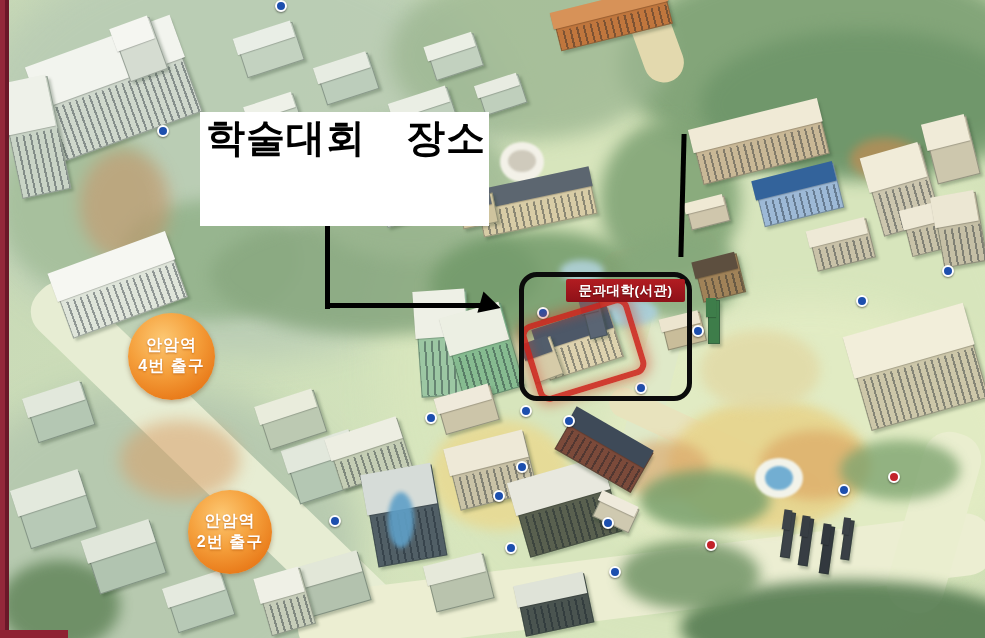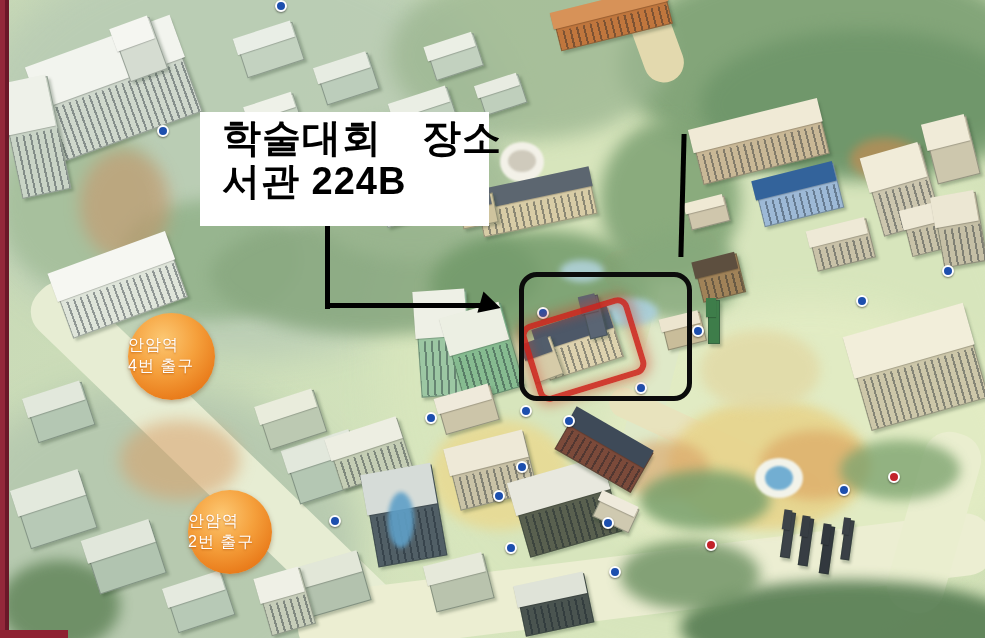--- a/index.html
+++ b/index.html
@@ -17,39 +17,39 @@
   .d-bldg.win::after{content:"";position:absolute;left:0;right:0;top:46%;bottom:0;
     background:repeating-linear-gradient(90deg,transparent 0 5px,rgba(15,25,35,.38) 5px 7px);}
   .d-dot{position:absolute;width:12px;height:12px;border-radius:50%;border:2px solid #fff;
     box-shadow:0 1px 2px rgba(0,0,0,.45);}
   
   .ann{position:absolute;}
   #left-border{left:0;top:0;width:9px;height:638px;z-index:12;
     background:linear-gradient(90deg,#93283a 0 5px,#6b1728 5px 9px);}
   #bottom-red-strip{left:0;top:630px;width:68px;height:8px;background:#8e2232;z-index:12;}
   #venue-box{left:200px;top:112px;width:289px;height:114px;background:#fff;z-index:10;
-    padding:4px 0 0 22px;color:#000;}
+    padding:4px 0 0 6px;color:#000;}
   #venue-box .l1{font-size:39px;font-weight:bold;line-height:1.15;letter-spacing:1px;white-space:nowrap;}
   #venue-box .l2{font-size:38px;font-weight:bold;line-height:1.1;letter-spacing:1px;white-space:nowrap;}
   #conn-v{left:325px;top:224px;width:5px;height:85px;background:#000;z-index:9;}
   #conn-h{left:325px;top:303px;width:159px;height:5px;background:#000;z-index:9;}
   #conn-arrow{left:480px;top:294px;width:0;height:0;z-index:9;
     border-top:11px solid transparent;border-bottom:11px solid transparent;border-left:21px solid #000;
     transform:rotate(16deg);}
   #main-box{left:580px;top:90px;width:121px;height:46px;background:#fff;z-index:10;
     color:#000;font-size:34px;font-weight:bold;letter-spacing:7px;line-height:46px;padding-left:10px;white-space:nowrap;}
   #main-line{left:680px;top:134px;width:5px;height:123px;background:#000;z-index:9;transform:rotate(1.5deg);}
   #hl-rect{left:519px;top:272px;width:173px;height:129px;border:5px solid #0b0b0b;border-radius:18px;z-index:7;}
   #la-label{left:566px;top:279px;width:119px;height:23px;z-index:8;text-align:center;
     background:linear-gradient(#b21c21,#8e1118);color:#fff;font-size:13.5px;font-weight:bold;
     line-height:23px;letter-spacing:.5px;text-shadow:0 1px 1px rgba(60,0,0,.6);border-radius:2px;white-space:nowrap;}
   #red-outline{left:527px;top:309px;width:113px;height:81px;border:6px solid rgba(206,36,28,.88);
     border-radius:12px;transform:rotate(-17deg);z-index:6;
     box-shadow:0 0 12px 4px rgba(205,70,45,.45), inset 0 0 10px 2px rgba(205,70,45,.35);}
-  .station{border-radius:50%;z-index:11;text-align:left;color:#fff;font-weight:normal;
+  .station{border-radius:50%;z-index:11;text-align:center;color:#fff;font-weight:bold;
     background:radial-gradient(circle at 40% 30%, #fcc873 0%, #f5a03c 42%, #ea7e1d 74%, #da6d13 100%);
     box-shadow:0 2px 5px rgba(90,50,10,.35);}
   .station div{font-size:16px;line-height:1.3;letter-spacing:1px;text-shadow:0 1px 2px rgba(170,75,0,.6);white-space:nowrap;}
   #station4{left:128px;top:313px;width:87px;height:87px;padding-top:22px;}
   #station2{left:188px;top:490px;width:84px;height:84px;padding-top:21px;}
 </style>
 </head>
 <body>
 
 <div id="stage">
@@ -273,24 +273,24 @@
       <div class="d-dot" style="left: 942px; top: 265px; background: rgb(29, 79, 174);"></div>
       <div class="d-dot" style="left: 888px; top: 471px; background: rgb(194, 35, 42);"></div>
       <div class="d-dot" style="left: 705px; top: 539px; background: rgb(194, 35, 42);"></div>
     </div>
 
   <div class="ann" id="left-border"></div>
   <div class="ann" id="bottom-red-strip"></div>
 
   <div class="ann" id="red-outline"></div>
   <div class="ann" id="hl-rect"></div>
+  <div class="ann" id="la-label">문과대학(서관)</div>
 
   <div class="ann" id="venue-box">
     <div class="l1">학술대회　장소</div>
-    <div class="l2">서관 224B</div>
   </div>
   <div class="ann" id="conn-v"></div>
   <div class="ann" id="conn-h"></div>
   <div class="ann" id="conn-arrow"></div>
 
   <div class="ann" id="main-line"></div>
 
   <div class="ann station" id="station4">
     <div>안암역</div>
     <div>4번 출구</div>

